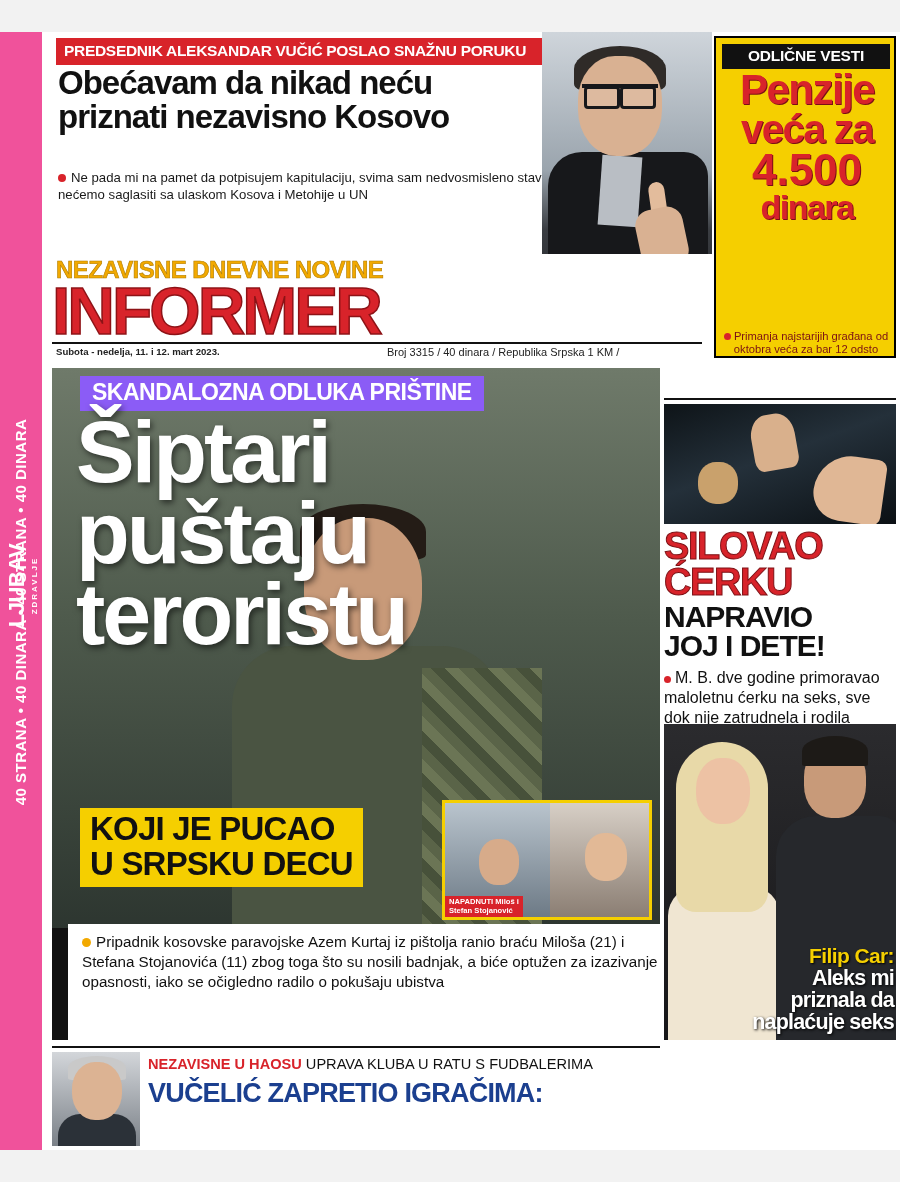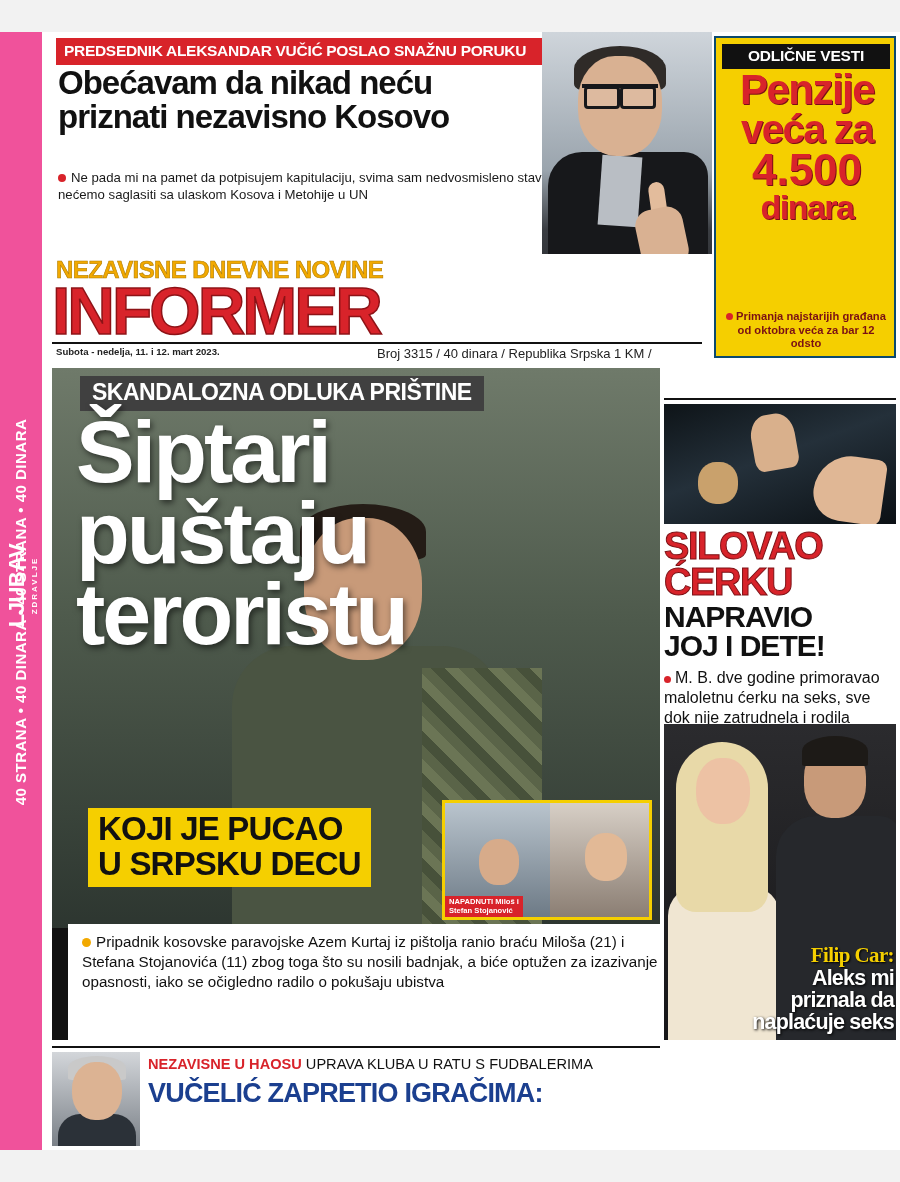--- a/index.html
+++ b/index.html
@@ -137,21 +137,21 @@
     width: 16px; height: 40px; border-radius: 8px;
     background: #e3bc9c;
     transform: rotate(-8deg);
   }
 
   
   .pension {
     position: absolute; left: 672px; top: 4px;
     width: 182px; height: 322px;
     background: #f5cf00;
-    border: 2px solid #0c4a6e;
+    border: 2px solid #000000;
   }
   .pension .odlicne {
     position: absolute; left: 6px; top: 6px;
     width: 168px;
     background: #111; color: #fff;
     text-align: center;
     font-size: 15.5px; font-weight: bold;
     padding: 3px 0 4px;
     letter-spacing: -0.2px;
   }
@@ -163,25 +163,25 @@
     font-weight: bold;
     font-size: 42px;
     line-height: 0.96;
     letter-spacing: -1.5px;
     text-shadow: 1px 1px 0 #7a1014;
   }
   .pension .big .l2 { font-size: 40px; }
   .pension .big .l3 { font-size: 44px; letter-spacing: 0px;}
   .pension .big .l4 { font-size: 34px; }
   .pension .note {
-    position: absolute; left: 6px; bottom: 6px;
+    position: absolute; left: 6px; bottom: 0;
     width: 168px;
     color: #7a1014;
     font-size: 11.2px;
-    font-weight: bold;
+    font-weight: normal;
     line-height: 1.18;
     text-align: center;
   }
   .pension .note .dot {
     display: inline-block; width: 7px; height: 7px; border-radius: 50%;
     background: #d8232a; margin-right: 3px;
   }
 
   
   .masthead {
@@ -217,22 +217,22 @@
     line-height: 1.15;
     padding-top: 8px;
     clip-path: polygon(0% 20%, 8% 6%, 22% 16%, 34% 0%, 48% 14%, 62% 2%, 74% 16%, 88% 6%, 100% 20%, 93% 40%, 100% 62%, 88% 76%, 94% 94%, 76% 88%, 62% 100%, 48% 88%, 34% 100%, 20% 86%, 8% 94%, 4% 74%, 0% 52%);
   }
   .burst .y { color: #f5cf00; }
   .mast-meta {
     position: absolute; left: 14px; top: 92px;
     font-size: 9.6px; color: #222; font-weight: bold;
   }
   .mast-meta2 {
-    position: absolute; left: 296px; top: 92px;
-    font-size: 13px; color: #222; padding-left: 39px;
+    position: absolute; left: 306px; top: 92px;
+    font-size: 11px; color: #222; padding-left: 39px;
   }
   .mast-rule {
     position: absolute; left: 10px; top: 88px;
     width: 650px; height: 1.5px; background: #111;
   }
 
   
   .mainstory {
     position: absolute; left: 10px; top: 336px;
     width: 608px; height: 672px;
@@ -260,37 +260,37 @@
     background: #4a5442;
     border-radius: 60px 60px 0 0;
   }
   .photo-main .uniform {
     position: absolute; left: 370px; top: 300px;
     width: 120px; height: 260px;
     background: repeating-linear-gradient(45deg,#5a6448 0 10px,#47513a 10px 20px,#6b7555 20px 30px);
   }
   .skandal {
     position: absolute; left: 28px; top: 8px;
-    background: #404040; color: #fff;
+    background: #8b5cf6; color: #fff;
     font-size: 23px; font-weight: bold;
     letter-spacing: -0.5px;
     padding: 3px 12px 5px;
   }
   .bighead {
     position: absolute; left: 24px; top: 44px;
     width: 520px;
     color: #ffffff;
     font-size: 88px;
     font-weight: bold;
     line-height: 0.92;
     letter-spacing: -3px;
     text-shadow: 2px 3px 6px rgba(0,0,0,0.55);
   }
   .yellowhead {
-    position: absolute; left: 36px; top: 440px;
+    position: absolute; left: 28px; top: 440px;
     background: #f5cf00;
     color: #111;
     font-size: 33px;
     font-weight: bold;
     letter-spacing: -0.8px;
     padding: 4px 10px 6px;
     line-height: 1.05;
   }
   .inset {
     position: absolute; left: 390px; top: 432px;
@@ -432,21 +432,20 @@
     background: #26282c; border-radius: 40px 20px 0 0;
   }
   .filip {
     position: absolute; left: 4px; bottom: 6px;
     width: 226px;
     text-align: right;
   }
   .filip .name {
     color: #f5cf00; font-weight: bold; font-size: 21px; letter-spacing: -0.6px;
     text-shadow: 1px 1px 2px #000;
-    font-family: Liberation Serif, serif;
   }
   .filip .quote {
     color: #ffffff; font-weight: bold; font-size: 21.5px; line-height: 1.02;
     letter-spacing: -0.8px; text-shadow: 1px 1px 3px #000;
   }
 
   
   .bottomstrip {
     position: absolute; left: 10px; top: 1014px;
     width: 608px; height: 100px;

